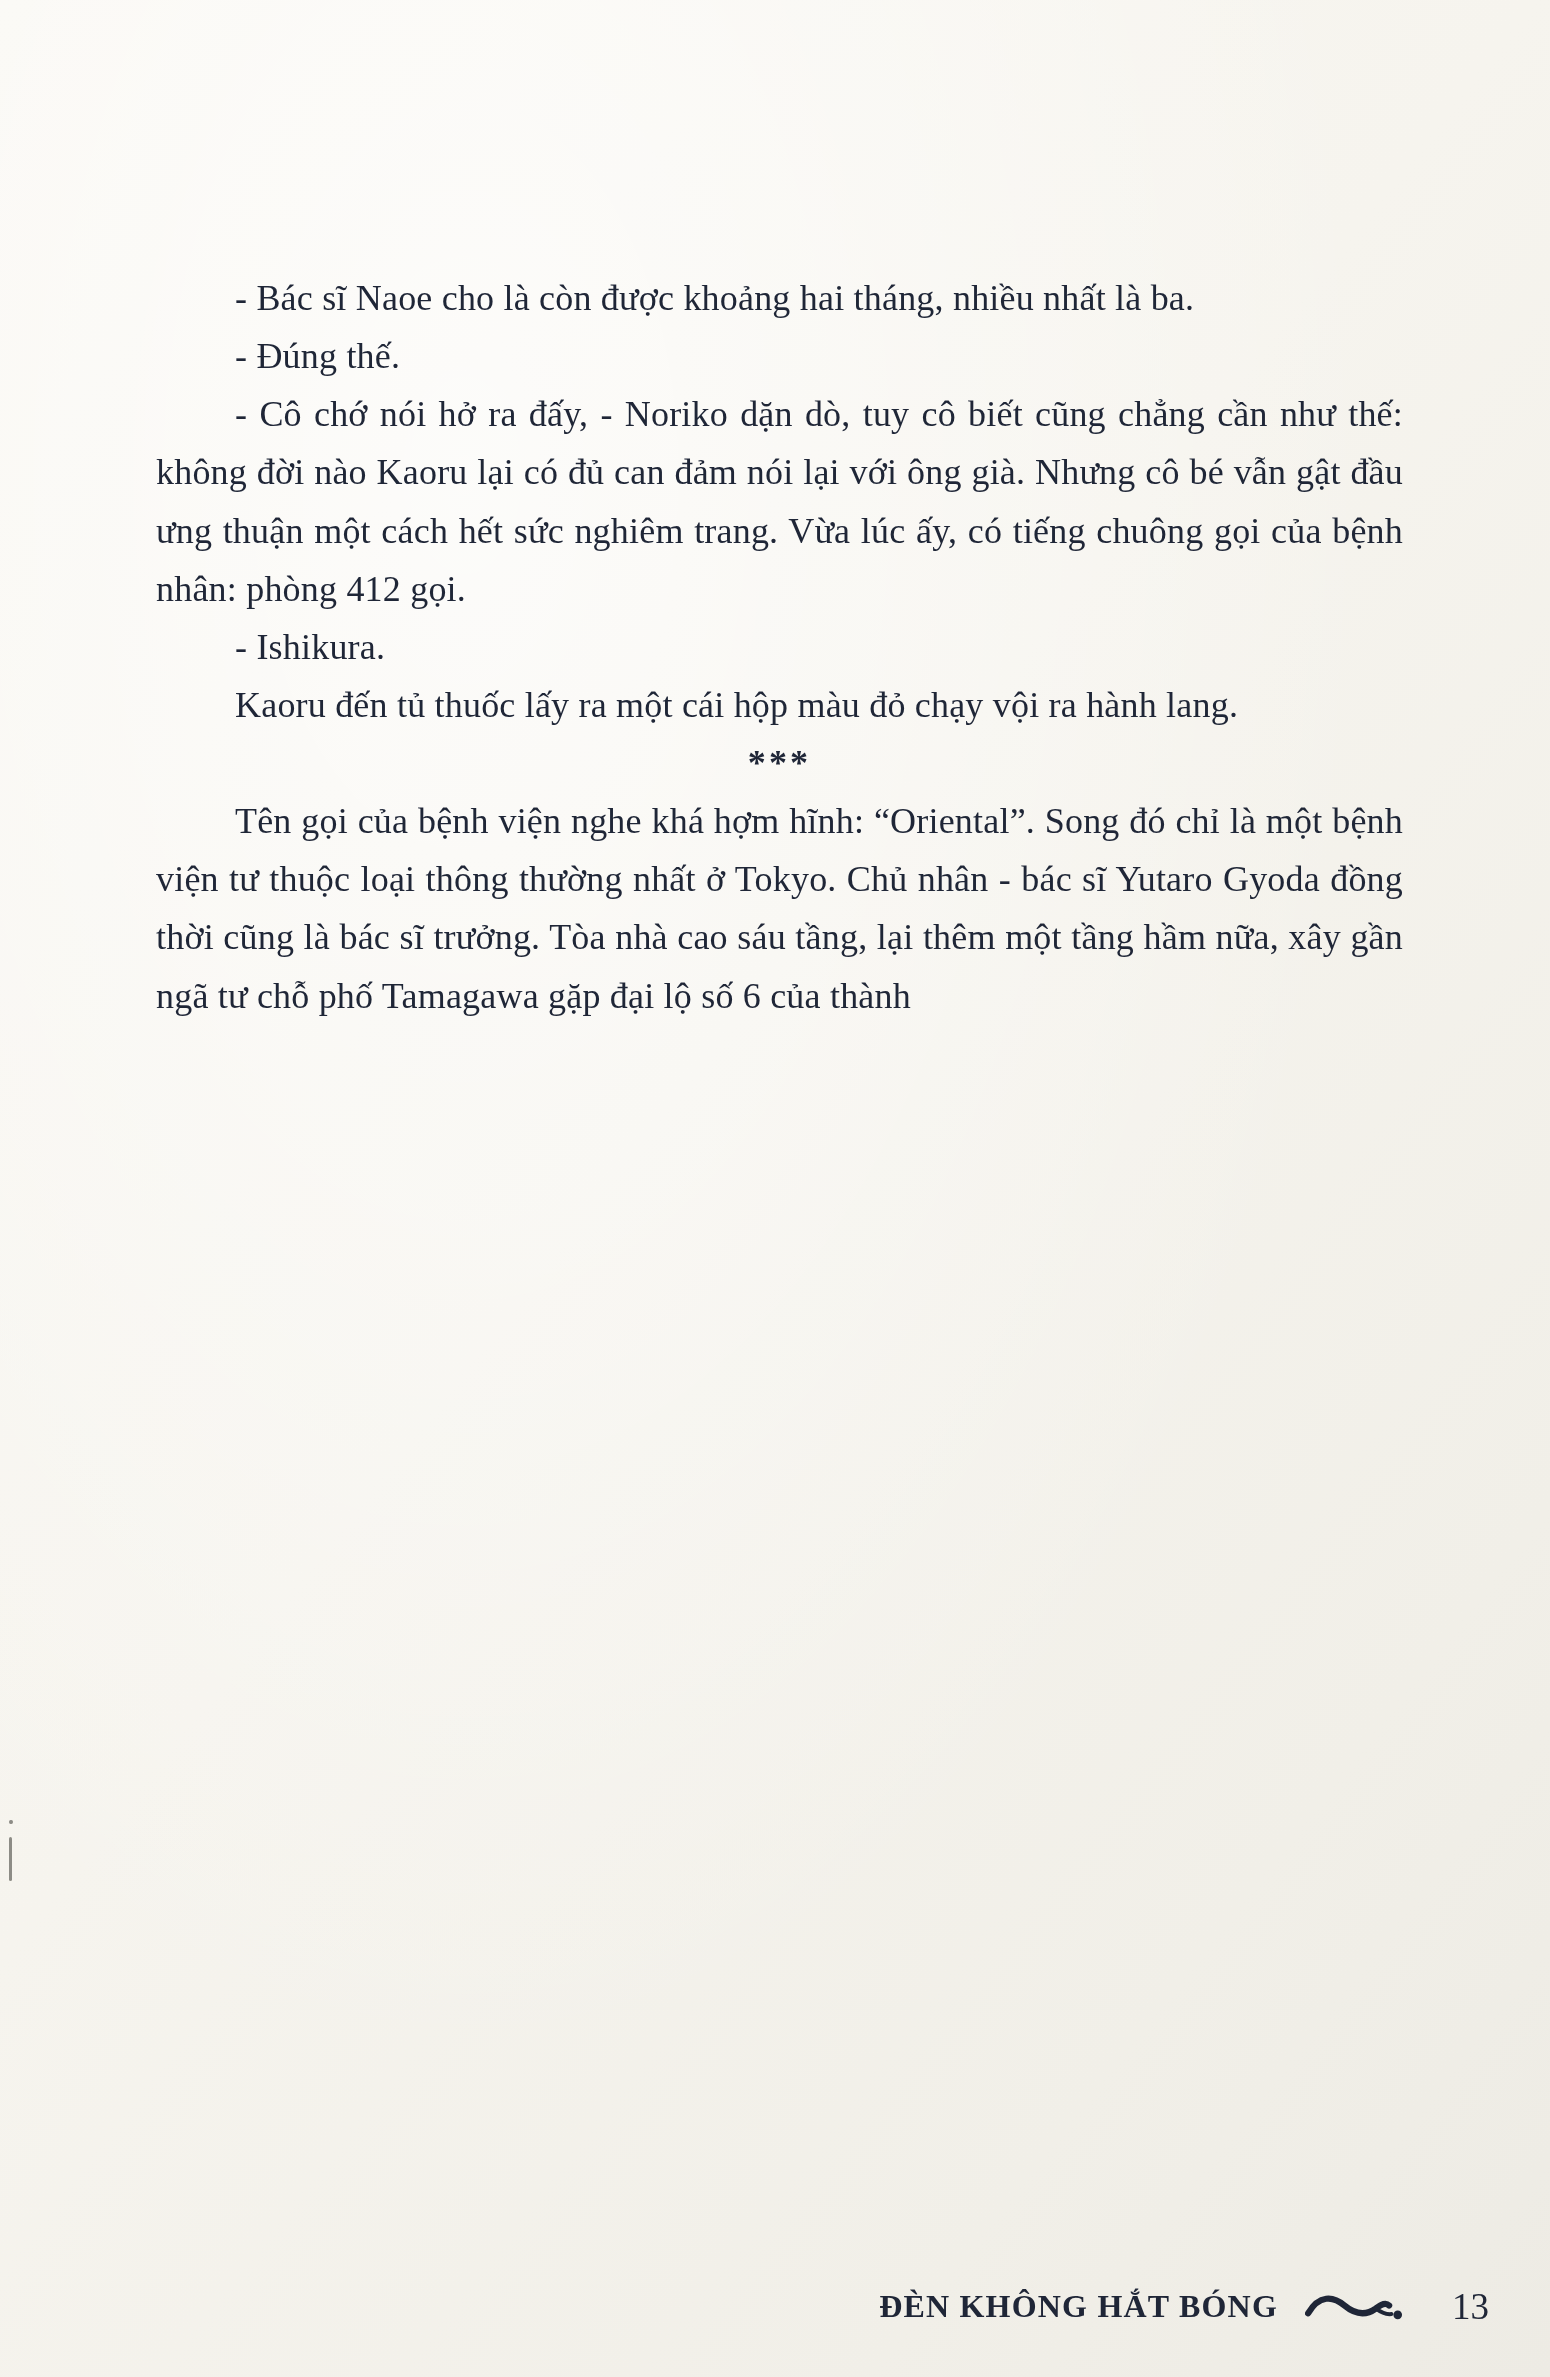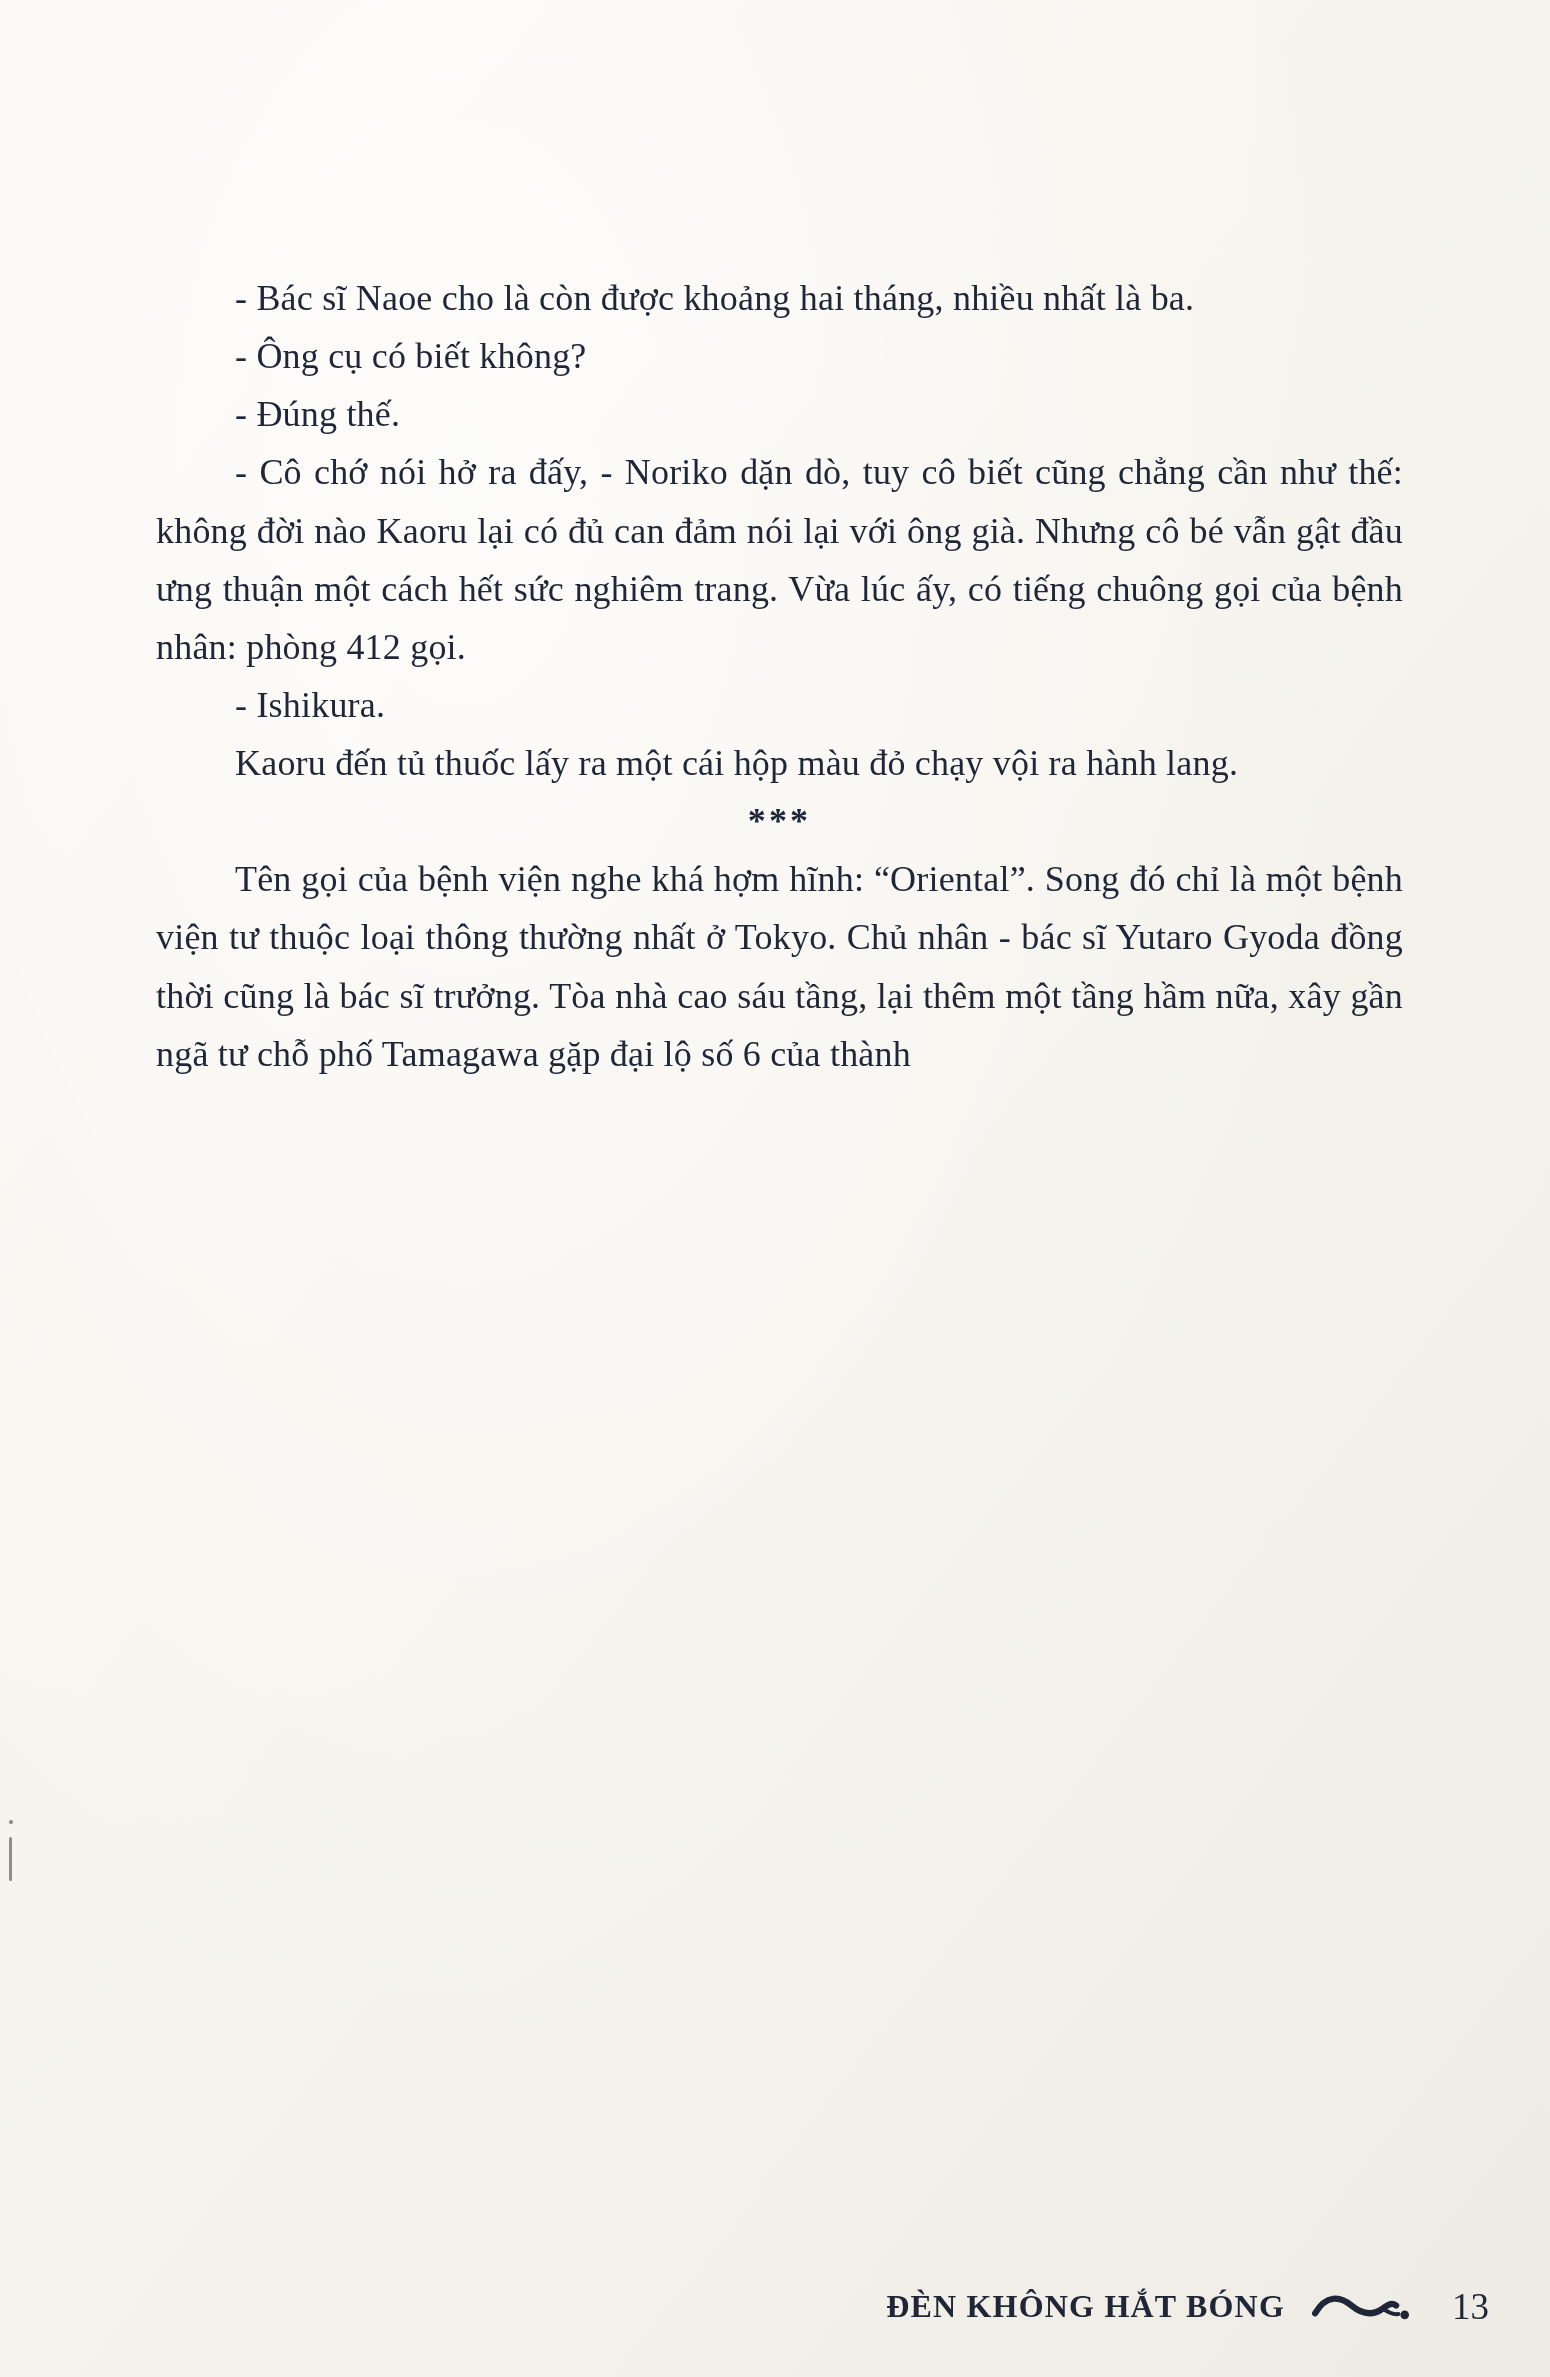--- a/index.html
+++ b/index.html
@@ -61,21 +61,21 @@
   }
   .footer-swash {
     display: flex;
     align-items: center;
   }
   .footer-swash svg {
     display: block;
   }
   .page-number {
     font-size: 37px;
-    margin-left: 14px;
+    margin-left: 21px;
   }
   .artifact {
     position: absolute;
     left: 9.4px;
     top: 1837px;
     width: 3.1px;
     height: 44px;
     background: #8d8c86;
     border-radius: 1.6px;
   }
@@ -90,21 +90,20 @@
     border-radius: 50%;
   }
 </style>
 </head>
 <body>
 
 <div class="page">
 
   <div class="text-block">
     <p class="para">- Bác sĩ Naoe cho là còn được khoảng hai tháng, nhiều nhất là ba.</p>
-    <p class="para">- Ông cụ có biết không?</p>
     <p class="para">- Đúng thế.</p>
     <p class="para">- Cô chớ nói hở ra đấy, - Noriko dặn dò, tuy cô biết cũng chẳng cần như thế: không đời nào Kaoru lại có đủ can đảm nói lại với ông già. Nhưng cô bé vẫn gật đầu ưng thuận một cách hết sức nghiêm trang. Vừa lúc ấy, có tiếng chuông gọi của bệnh nhân: phòng 412 gọi.</p>
     <p class="para">- Ishikura.</p>
     <p class="para">Kaoru đến tủ thuốc lấy ra một cái hộp màu đỏ chạy vội ra hành lang.</p>
     <p class="para separator">***</p>
     <p class="para">Tên gọi của bệnh viện nghe khá hợm hĩnh: “Oriental”. Song đó chỉ là một bệnh viện tư thuộc loại thông thường nhất ở Tokyo. Chủ nhân - bác sĩ Yutaro Gyoda đồng thời cũng là bác sĩ trưởng. Tòa nhà cao sáu tầng, lại thêm một tầng hầm nữa, xây gần ngã tư chỗ phố Tamagawa gặp đại lộ số 6 của thành</p>
   </div>
 
   <div class="artifact"></div>
 

